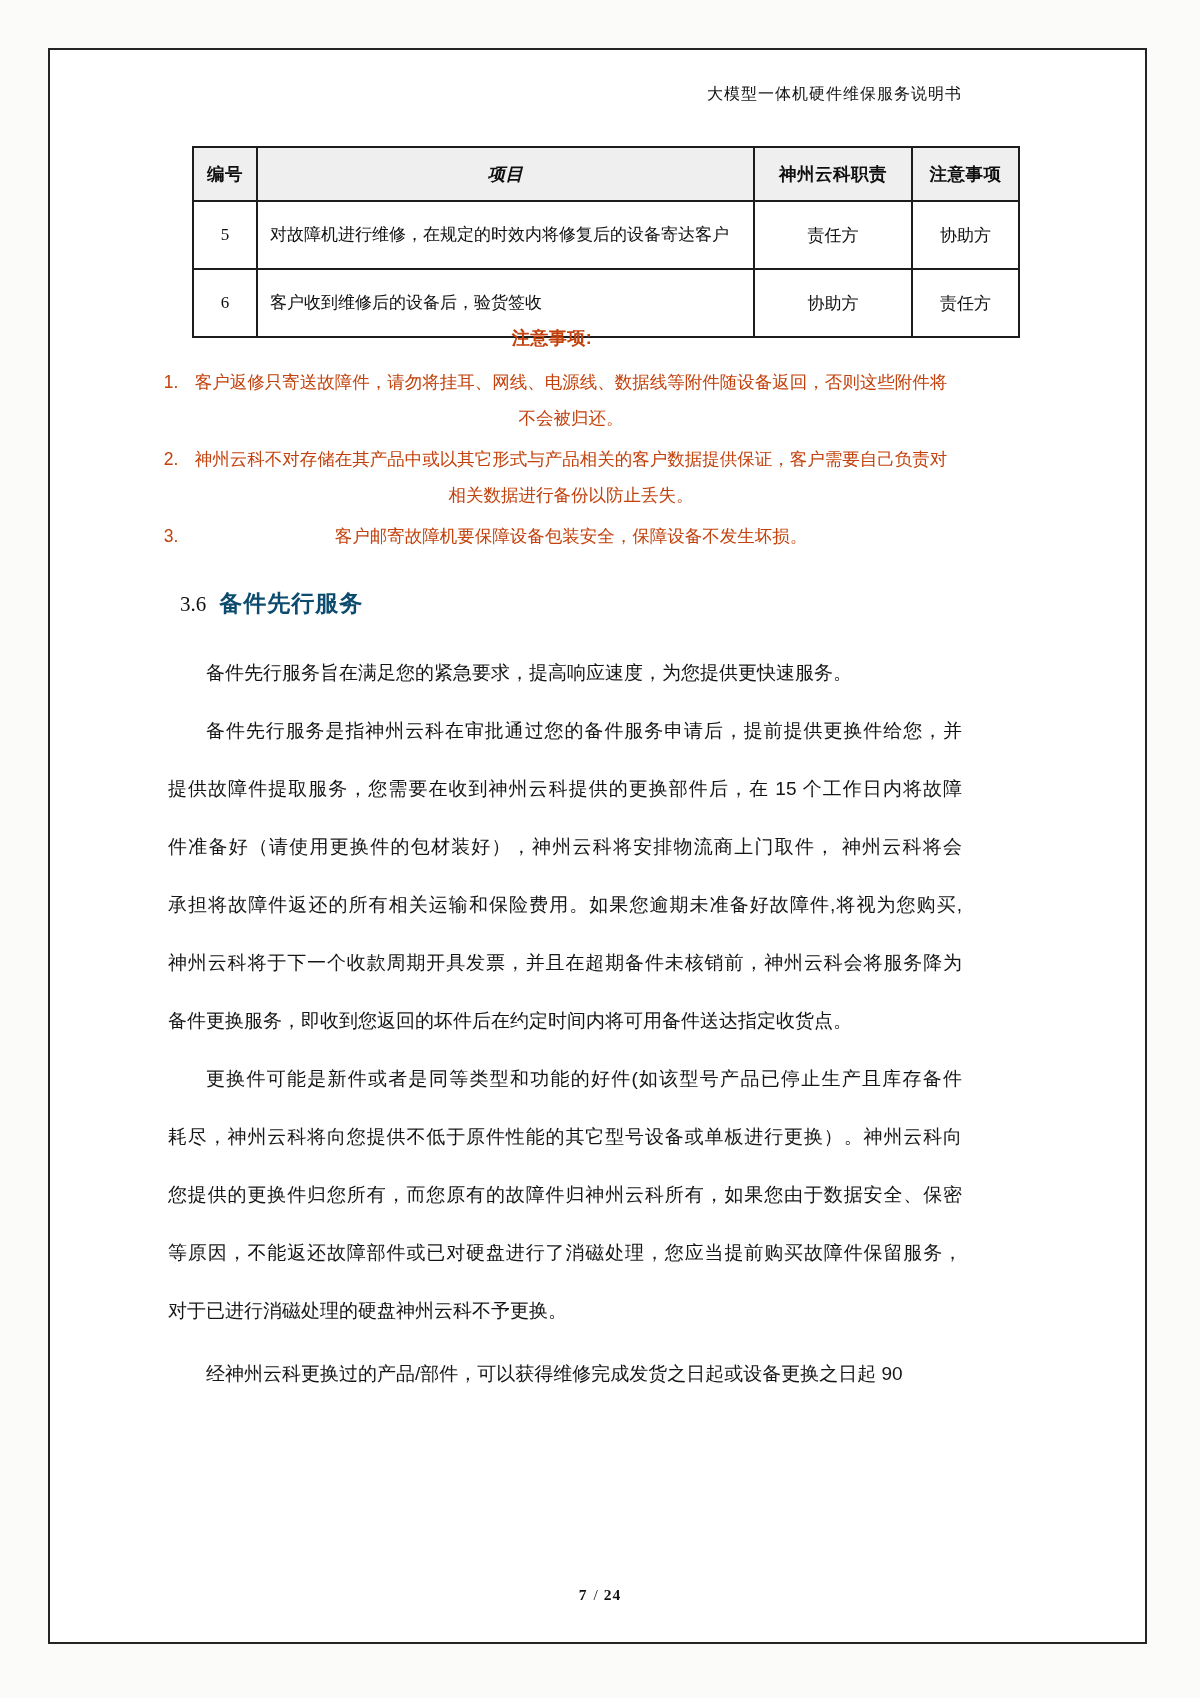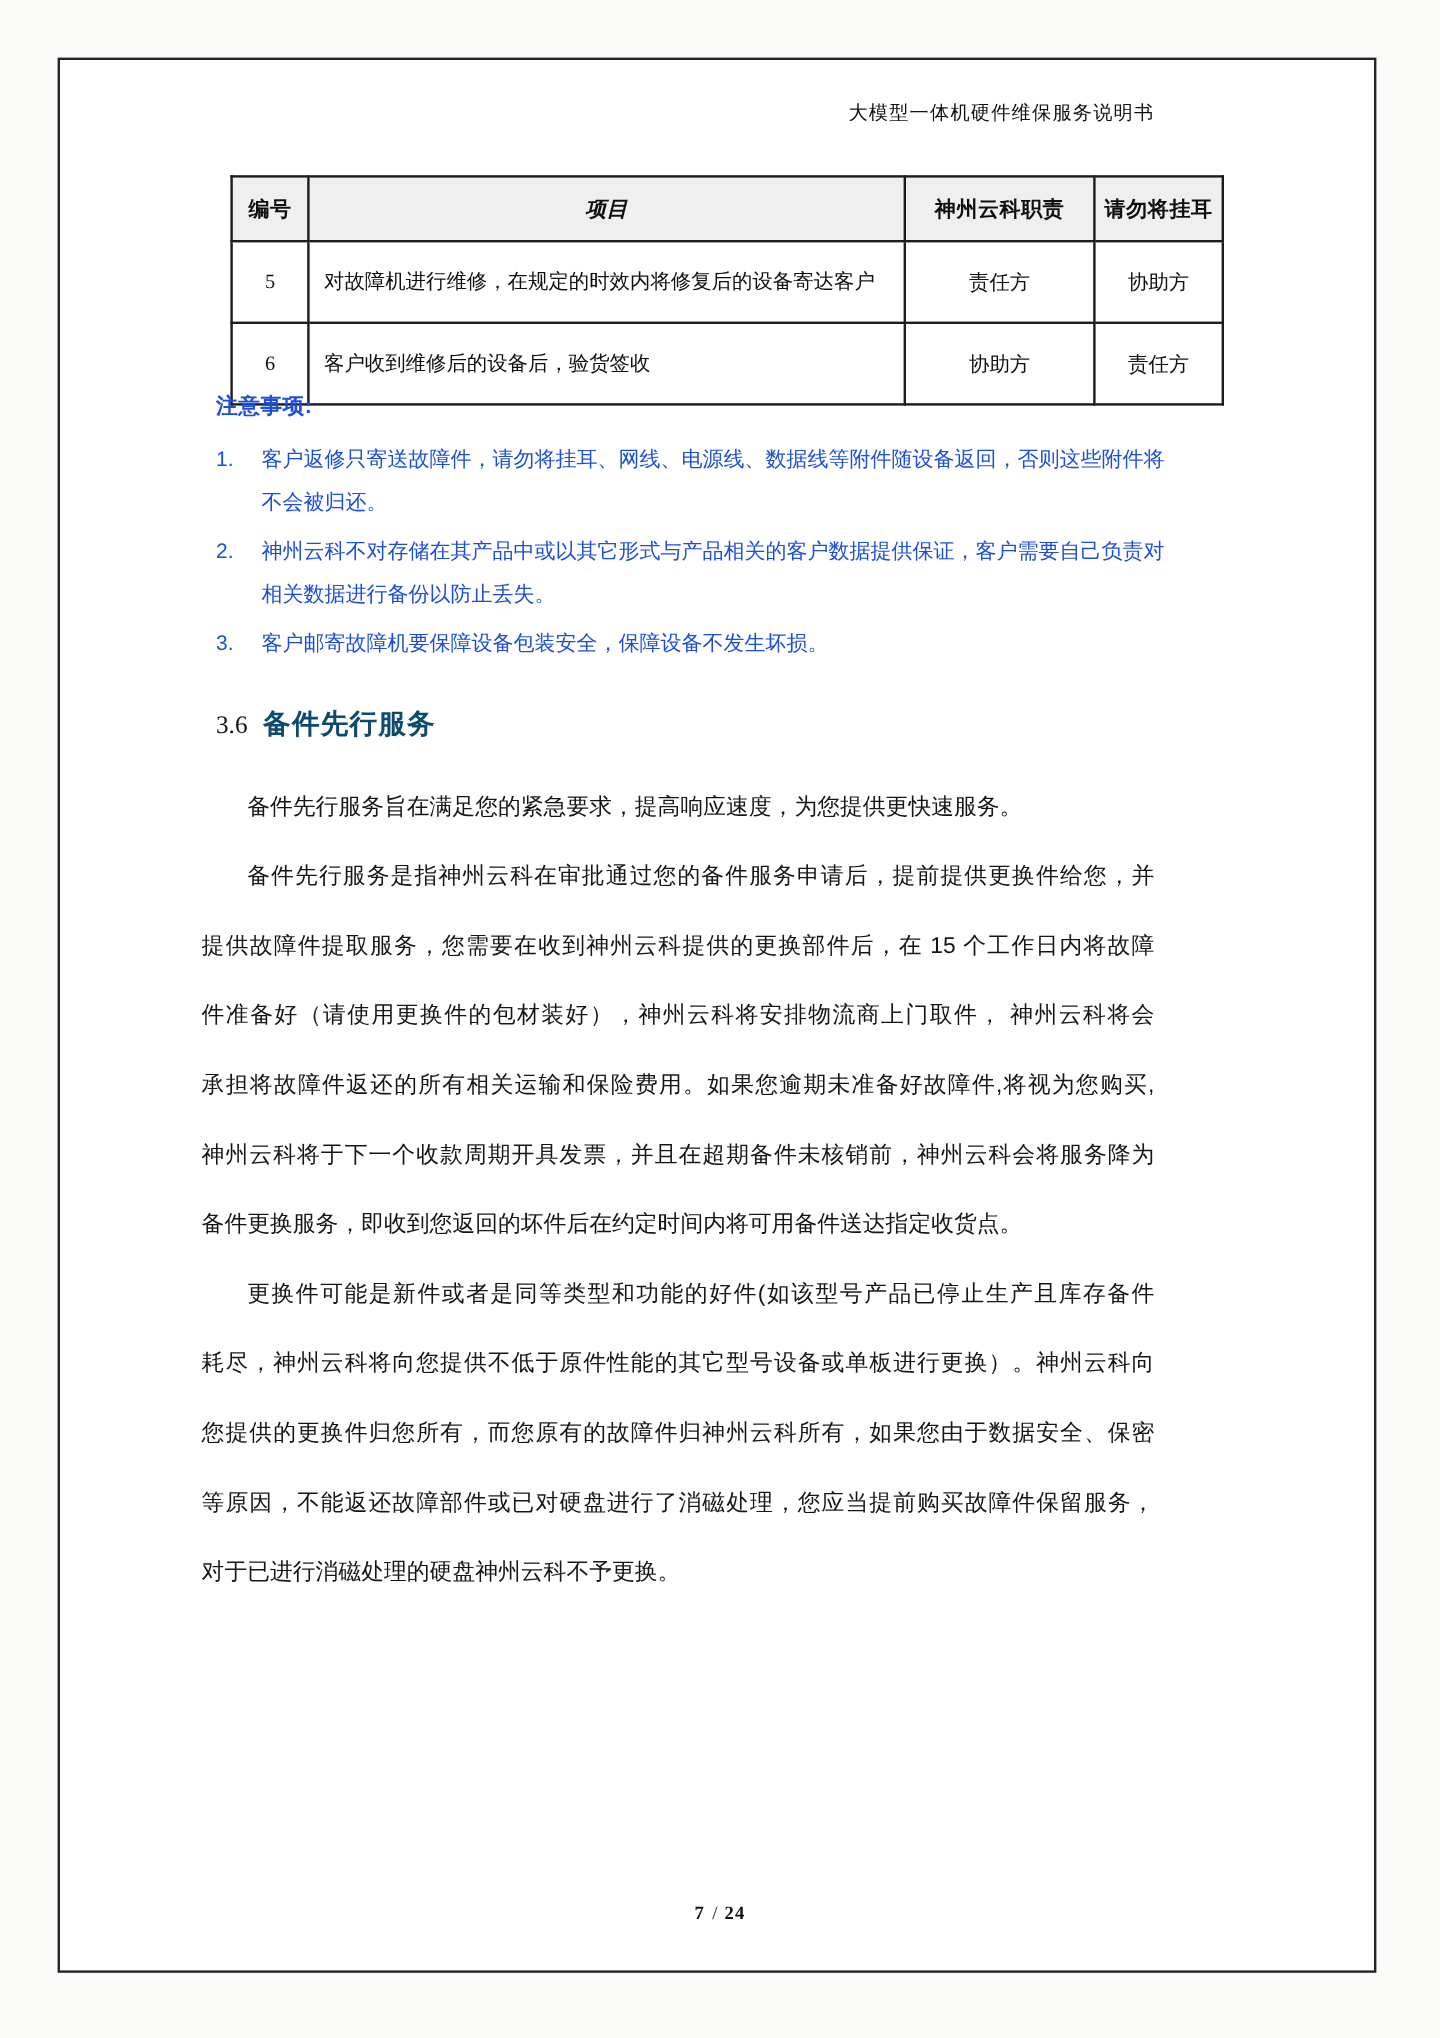--- a/index.html
+++ b/index.html
@@ -35,22 +35,22 @@
   }
   .col-no{width:64px;}
   .col-item{width:497px;font-style:italic;}
   .col-vendor{width:158px;}
   .col-cust{width:107px;}
   td.c-center,th{text-align:center;}
   td.c-item{text-align:left;padding:20px 12px;line-height:26px;}
   tr.r5 td{height:58px;}
   tr.r6 td{height:50px;}
   .notes{
-    position:absolute;left:180px;top:326px;width:800px;
-    font-size:17.5px;color:#1d4ed8;
+    position:absolute;left:152px;top:326px;width:800px;
+    font-size:17.5px;color:#c2410c;text-align:center;
   }
   .notes-title{font-weight:bold;font-size:18px;margin-bottom:14px;letter-spacing:0.5px;}
   .note-item{display:flex;line-height:36px;margin-top:5px;}
   .note-num{width:38px;flex:none;}
   .note-text{flex:1;}
   .section-heading{position:absolute;left:180px;top:588px;white-space:nowrap;}
   .sec-num{font-family:"Liberation Serif", serif;font-size:21px;color:#111;}
   .sec-title{
     font-family:"Liberation Sans", sans-serif;font-weight:bold;
     font-size:23px;color:#0c4a6e;margin-left:13px;letter-spacing:1px;margin-top:36px;
@@ -76,21 +76,21 @@
 <div class="page-border"></div>
 
 <div class="doc-header">大模型一体机硬件维保服务说明书</div>
 
 <table class="resp-table">
   <thead>
     <tr>
       <th class="col-no">编号</th>
       <th class="col-item">项目</th>
       <th class="col-vendor">神州云科职责</th>
-      <th class="col-cust">请勿将挂耳</th>
+      <th class="col-cust">注意事项</th>
     </tr>
   </thead>
   <tbody>
     <tr class="r5">
       <td class="c-center">5</td>
       <td class="c-item">对故障机进行维修，在规定的时效内将修复后的设备寄达客户</td>
       <td class="c-center">责任方</td>
       <td class="c-center">协助方</td>
     </tr>
     <tr class="r6">
@@ -128,17 +128,18 @@
   <div class="pline fill">提供故障件提取服务，您需要在收到神州云科提供的更换部件后，在 15 个工作日内将故障</div>
   <div class="pline fill">件准备好（请使用更换件的包材装好），神州云科将安排物流商上门取件， 神州云科将会</div>
   <div class="pline fill">承担将故障件返还的所有相关运输和保险费用。如果您逾期未准备好故障件,将视为您购买,</div>
   <div class="pline fill">神州云科将于下一个收款周期开具发票，并且在超期备件未核销前，神州云科会将服务降为</div>
   <div class="pline">备件更换服务，即收到您返回的坏件后在约定时间内将可用备件送达指定收货点。</div>
   <div class="pline ind fill">更换件可能是新件或者是同等类型和功能的好件(如该型号产品已停止生产且库存备件</div>
   <div class="pline fill">耗尽，神州云科将向您提供不低于原件性能的其它型号设备或单板进行更换）。神州云科向</div>
   <div class="pline fill">您提供的更换件归您所有，而您原有的故障件归神州云科所有，如果您由于数据安全、保密</div>
   <div class="pline fill">等原因，不能返还故障部件或已对硬盘进行了消磁处理，您应当提前购买故障件保留服务，</div>
   <div class="pline">对于已进行消磁处理的硬盘神州云科不予更换。</div>
+  <div class="pline ind gap-top">经神州云科更换过的产品/部件，可以获得维修完成发货之日起或设备更换之日起 90</div>
 </div>
 
 <div class="footer">
   <span class="fnum">7</span><span class="fsep">/</span><span class="fnum">24</span>
 </div>
 
 </body></html>

